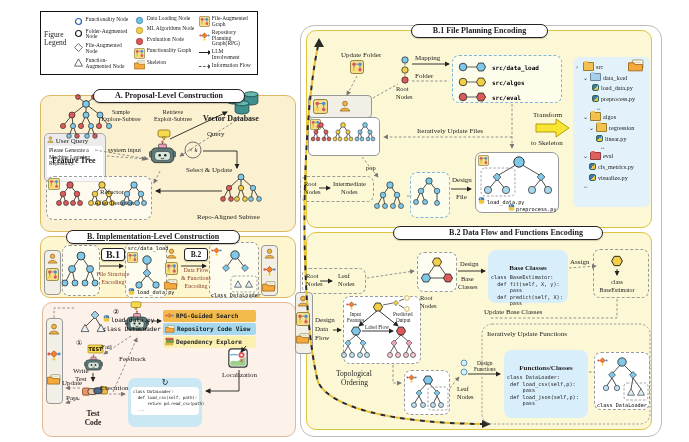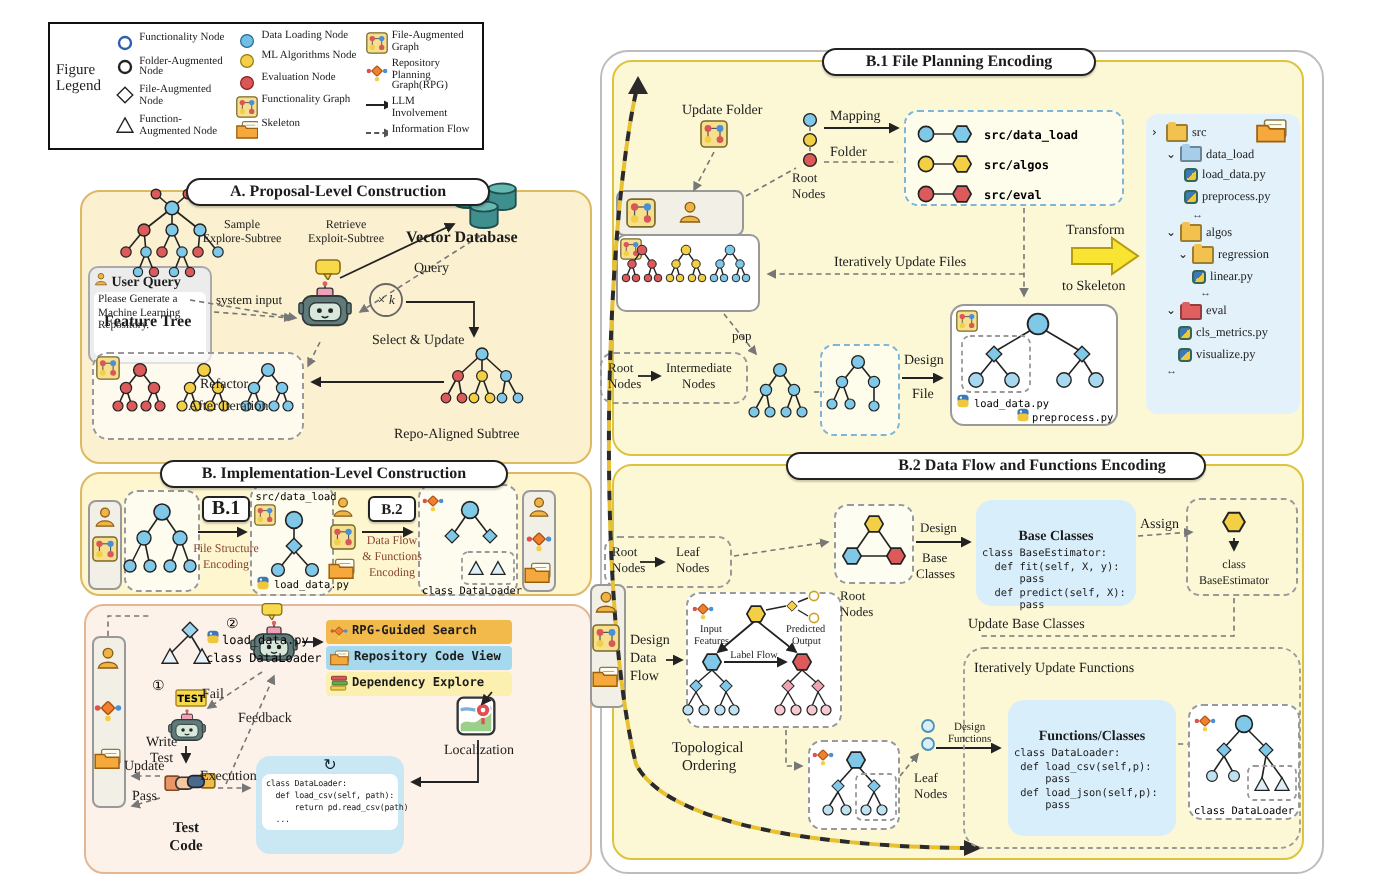--- a/index.html
+++ b/index.html
@@ -9,36 +9,36 @@
   .panel{position:absolute;border-radius:10px;box-sizing:border-box;}
   .pa{left:40px;top:95px;width:256px;height:137px;background:#fbf0cf;border:1.5px solid #ddb964;}
   .pb{left:40px;top:236px;width:256px;height:62px;background:#fdf6cf;border:1.5px solid #ddb964;}
   .pc{left:42px;top:302px;width:254px;height:135px;background:#fdf2ea;border:1.5px solid #e3b795;}
   .rightwrap{left:300px;top:25px;width:362px;height:412px;background:#fff;border:1.5px solid #bdbdbd;border-radius:14px;}
   .pb1{left:306px;top:30px;width:346px;height:198px;background:#fcf8d6;border:1.5px solid #dec33e;}
   .pb2{left:306px;top:232px;width:346px;height:198px;background:#fcf8d6;border:1.5px solid #dec33e;}
   .pill{position:absolute;background:#fff;border:1.1px solid #222;border-radius:7px;font-weight:bold;
         font-size:8px;text-align:center;line-height:12px;z-index:6;box-shadow:0 1px 1px rgba(0,0,0,.2);}
   
-  .legend{position:absolute;left:24px;top:11px;width:218px;height:64px;background:#fff;border:1.5px solid #111;
+  .legend{position:absolute;left:40px;top:11px;width:218px;height:64px;background:#fff;border:1.5px solid #111;
           display:flex;padding:3px 3px;box-sizing:border-box;z-index:6;}
   .lg-title{width:27px;font-size:7.5px;line-height:1.1;padding-top:16px;}
   .lg-col{display:flex;flex-direction:column;justify-content:space-around;padding:0 2px;box-sizing:border-box;}
   .c1{width:62px}.c2{width:66px}.c3{width:58px}
   .lg-row{display:flex;align-items:flex-start;gap:2px;font-size:5.5px;line-height:1.05;}
   .lg-ic{width:11px;flex:0 0 11px;display:flex;justify-content:center;}
   
   .wbox{position:absolute;background:#fff;border:1px solid #999;border-radius:5px;z-index:1;box-sizing:border-box;}
   .dbox{position:absolute;background:rgba(255,255,255,.65);border:1.1px dashed #999;border-radius:7px;z-index:1;box-sizing:border-box;}
   .dboxb{position:absolute;background:rgba(255,255,255,.5);border:1.2px dashed #7fb6d6;border-radius:7px;z-index:1;box-sizing:border-box;}
   .chip{position:absolute;background:#f1efe6;border:1px solid #999;border-radius:4px;z-index:1;box-sizing:border-box;}
   
   .uq{position:absolute;left:44px;top:133px;width:62px;height:49px;background:#ececec;border:1px solid #aaa;
       border-radius:5px;z-index:1;padding:2px;box-sizing:border-box;}
-  .uqt{font-size:7px;font-weight:bold;line-height:8px;}
+  .uqt{font-size:7px;font-weight:normal;line-height:8px;}
   .uqb{background:#fff;border-radius:3px;font-size:5.6px;line-height:1.2;padding:1px 2px;margin-top:1px;height:32px;box-sizing:border-box;}
   
   .tools{position:absolute;left:163px;top:310px;width:93px;z-index:1;display:flex;flex-direction:column;gap:1.5px;}
   .tool{height:11.5px;display:flex;align-items:center;gap:2px;padding:0 2px;border-radius:2px;
         font-family:"DejaVu Sans Mono",monospace;font-weight:bold;font-size:6.1px;}
   
   .codec{position:absolute;left:128px;top:378px;width:74px;height:49px;background: #c9e8f4;border-radius:7px;z-index:1;text-align:center;box-sizing:border-box;}
   .codec .rf{font-size:8px;line-height:9px;font-family:"DejaVu Sans",sans-serif;color:#123;}
   .codec pre{margin:0 3px;background:#fff;border-radius:4px;text-align:left;font-size:4.2px;letter-spacing:-0.15px;
              line-height:1.45;padding:2px;font-family:"DejaVu Sans Mono",monospace;}
@@ -280,21 +280,21 @@
           </span>
           <span>Information Flow</span>
         </div>
     </div>
   </div>
 
   <div class="panel pa"></div>
   <div class="pill" style="left:93px;top:89px;width:150px;height:12px;">A. Proposal-Level Construction</div>
 
   <div class="panel pb"></div>
-  <div class="pill" style="left:80px;top:230px;width:172px;height:12px;">B. Implementation-Level Construction</div>
+  <div class="pill" style="left:66px;top:230px;width:172px;height:12px;text-decoration:underline;">B. Implementation-Level Construction</div>
 
   <div class="panel pc"></div>
 
   <div class="panel rightwrap"></div>
   <div class="panel pb1"></div>
   <div class="pill" style="left:411px;top:24px;width:135px;height:12px;">B.1 File Planning Encoding</div>
   <div class="panel pb2"></div>
   <div class="pill" style="left:393px;top:226px;width:172px;height:12px;padding-left:36px;">B.2 Data Flow and Functions Encoding</div>
 
   <div class="uq">

